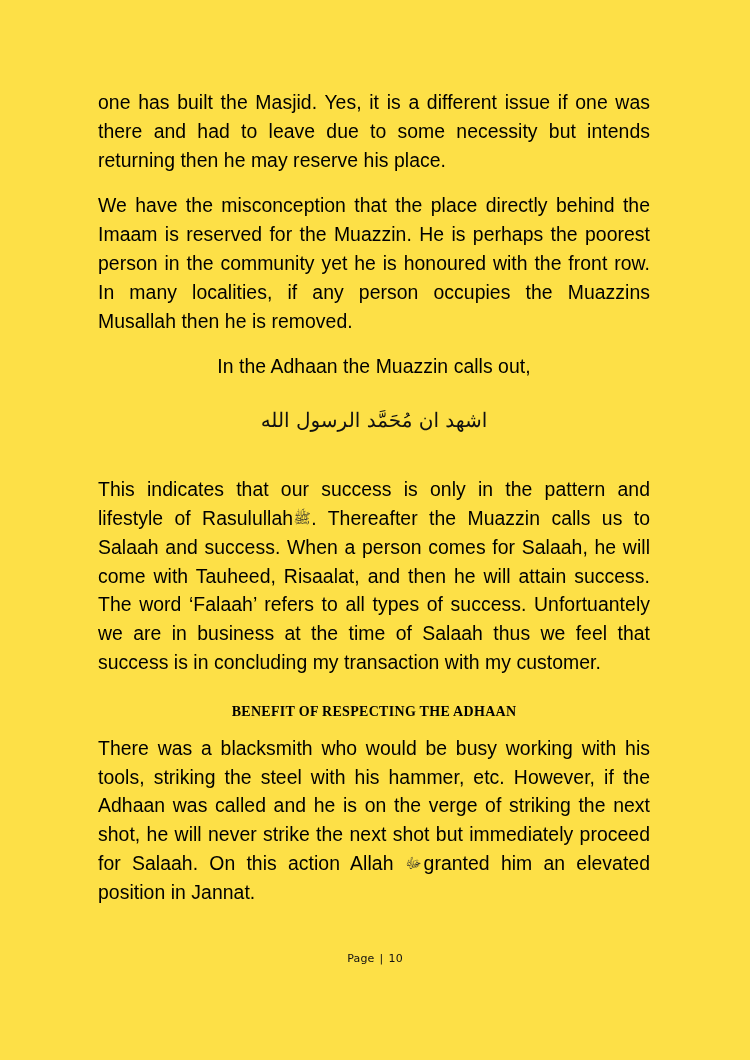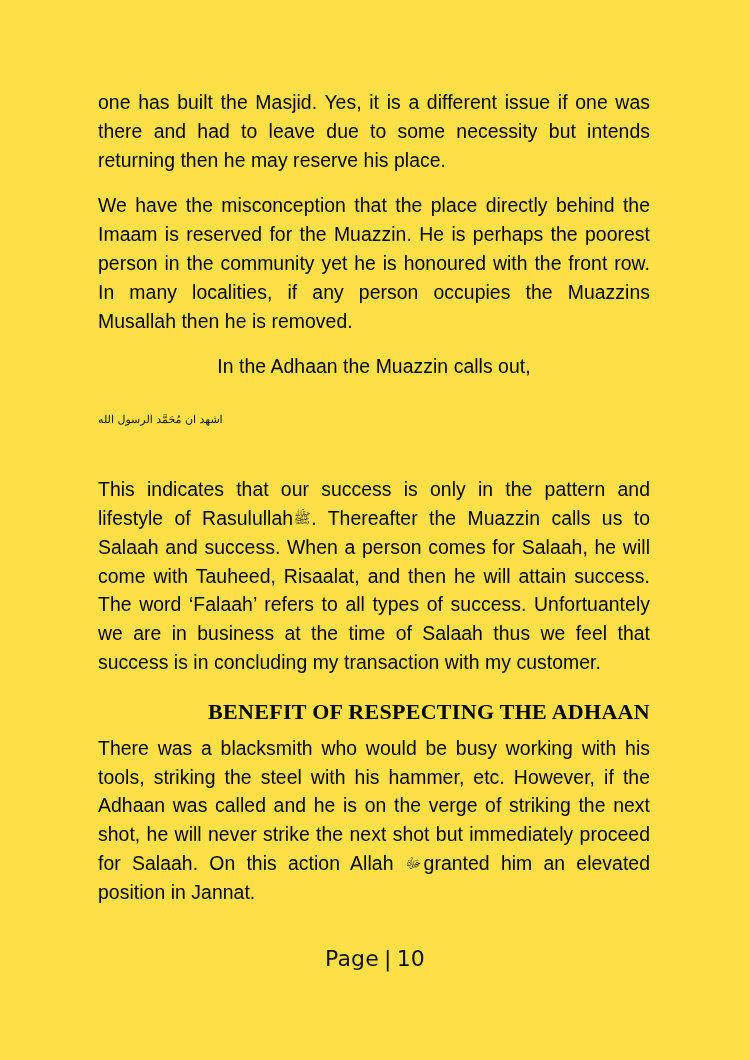--- a/index.html
+++ b/index.html
@@ -41,39 +41,39 @@
     color: #000000;
     letter-spacing: 0.05px;
   }
   p.body-para.noj {
     text-align: center;
   }
   .gap-para { height: 17px; }
 
   .arabic-line {
     margin: 0;
-    text-align: left;
+    text-align: center;
     font-family: "DejaVu Serif", "Liberation Serif", serif;
-    font-size: 11px;
+    font-size: 20px;
     line-height: 24px;
     direction: rtl;
     unicode-bidi: bidi-override;
     color: #111111;
   }
   .arabic-block {
     padding-top: 27px;
     padding-bottom: 43px;
   }
 
   .section-heading {
     margin: 0;
-    text-align: right;
+    text-align: center;
     font-family: "Liberation Serif", "DejaVu Serif", serif;
     font-weight: bold;
-    font-size: 22px;
+    font-size: 14px;
     line-height: 30px;
     letter-spacing: 0.3px;
     color: #000000;
   }
   .heading-block {
     padding-top: 20px;
     padding-bottom: 7px;
   }
 
   
@@ -90,21 +90,21 @@
     margin-right: 2px;
   }
 
   .footer {
     position: absolute;
     left: 0;
     top: 948px;
     width: 750px;
     text-align: center;
     font-family: "DejaVu Sans", "Liberation Sans", sans-serif;
-    font-size: 22px;
+    font-size: 11px;
     line-height: 22px;
     color: #111111;
     letter-spacing: 0.2px;
   }
   .footer .sep {
     padding: 0 5px;
     color: #111111;
   }
 </style>
 </head>

